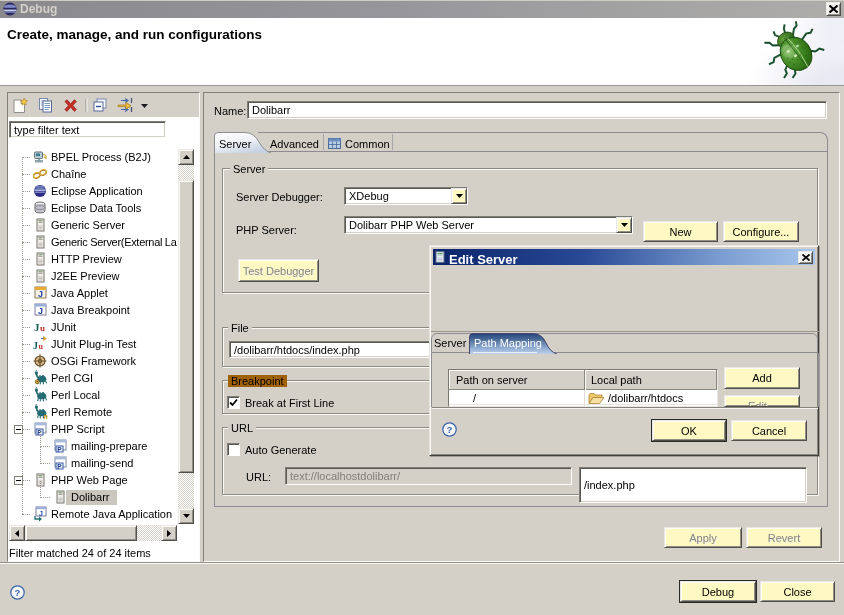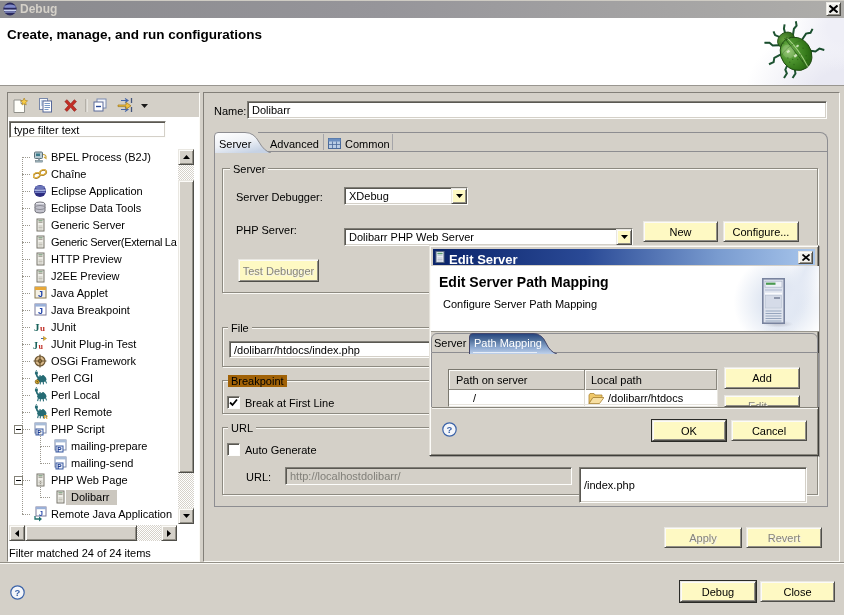--- a/index.html
+++ b/index.html
@@ -415,21 +415,21 @@
 <div class="ab" style="left:236px;top:191px">Server Debugger:</div>
 <div class="ab sunk" style="left:344px;top:187px;width:124px;height:18px">
  <div class="ab vt" style="left:4px;top:0;height:16px">XDebug</div>
  <div class="ab btn ct" style="right:0px;top:0px;width:16px;height:16px">
   <svg width="7" height="4" viewBox="0 0 7 4">
         <path d="M0,0 L7,0 L3.5,4 Z" fill="#000"></path>
       </svg>
     </div>
 </div>
 <div class="ab" style="left:236px;top:224px">PHP Server:</div>
-<div class="ab sunk" style="left:344px;top:228px;width:289px;height:18px">
+<div class="ab sunk" style="left:344px;top:216px;width:289px;height:18px">
  <div class="ab vt" style="left:4px;top:0;height:16px">Dolibarr PHP Web Server</div>
  <div class="ab btn ct" style="right:0px;top:0px;width:16px;height:16px">
   <svg width="7" height="4" viewBox="0 0 7 4">
         <path d="M0,0 L7,0 L3.5,4 Z" fill="#000"></path>
       </svg>
     </div>
 </div>
 <div class="ab btn ct" style="left:643px;top:221px;width:75px;height:21px">New</div>
 <div class="ab btn ct" style="left:723px;top:221px;width:76px;height:21px">Configure...</div>
 <div class="ab btn dis ct" style="left:238px;top:259px;width:81px;height:23px">Test Debugger</div>
@@ -449,21 +449,21 @@
   </div>
 <div class="ab" style="left:245px;top:397px">Break at First Line</div>
 
 <div class="ab etch" style="left:222px;top:427px;width:596px;height:68px"></div>
 <div class="ab" style="left:228px;top:422px;background:#d4d0c8;padding:0 3px">URL</div>
 <div class="ab cb" style="left:227px;top:443px"></div>
 <div class="ab" style="left:245px;top:444px">Auto Generate</div>
 <div class="ab" style="left:246px;top:471px">URL:</div>
 <div class="ab vt" style="left:285px;top:467px;width:287px;height:18px;background:#d4d0c8;
 border:1px solid;border-color:#807e77 #fdfdfb #fdfdfb #807e77;box-shadow:inset 1px 1px 0 #5a5852;color:#82807a">
-<span style="padding-left:4px">http://localhostdolibarr/</span>
+<span style="padding-left:4px">text://localhostdolibarr/</span>
   </div>
 <div class="ab sunk vt" style="left:579px;top:467px;width:228px;height:36px">
     <span style="padding-left:4px">/index.php</span>
   </div>
 
 <div class="ab btn dis ct" style="left:664px;top:527px;width:78px;height:21px">Apply</div>
 <div class="ab btn dis ct" style="left:746px;top:527px;width:76px;height:21px">Revert</div>
 
 <div class="ab" style="left:0px;top:562px;width:844px;height:1px;background:#928f86"></div>
 <div class="ab" style="left:0px;top:563px;width:844px;height:1px;background:#fbfaf6"></div>
@@ -484,40 +484,20 @@
   <path d="M2.5,2.5 h5 M2.5,4 h5" stroke="#8aa" stroke-width="0.8"></path>
   <rect x="2.5" y="1.8" width="5" height="1" fill="#4a9a5a"></rect>
   <path d="M2.5,7 h5 M2.5,8.5 h5 M2.5,10 h5" stroke="#aab4c4" stroke-width="0.7"></path>
  </svg>
  <div style="position:absolute;left:19px;top:6px;font-weight:bold;font-size:13px;color:#fff">Edit Server</div>
  <div class="btn ct" style="position:absolute;left:368px;top:5px;width:15px;height:13px;background:#f0efeb">
   <svg width="8" height="7" viewBox="0 0 8 7">
         <path d="M0.5,0.5 L7.5,6.5 M7.5,0.5 L0.5,6.5" stroke="#000" stroke-width="1.7"></path>
       </svg>
     </div>
- <div style="position:absolute;left:1px;top:20px;width:388px;height:65px;background:#fff;overflow:hidden">
-  <div style="position:absolute;right:-12px;top:-14px;width:100px;height:100px;border-radius:50%;
-  background:radial-gradient(closest-side,#dfe6f2 35%,rgba(255,255,255,0) 95%)"></div>
-  <div style="position:absolute;right:0px;top:0px;width:70px;height:65px;
-  background:linear-gradient(115deg,rgba(255,255,255,0) 42%,#e3e9f4 58%,rgba(255,255,255,0) 78%)"></div>
-  <div style="position:absolute;left:330px;top:54px;width:34px;height:8px;border-radius:50%;
-  background:radial-gradient(closest-side,#c9cdd8 20%,rgba(255,255,255,0) 90%)"></div>
-  <div style="position:absolute;left:8px;top:8px;font-weight:bold;font-size:14px">Edit Server Path Mapping</div>
-  <div style="position:absolute;left:12px;top:32px">Configure Server Path Mapping</div>
-  <svg style="position:absolute;left:331px;top:12px" width="23" height="46" viewBox="0 0 23 46">
-   <rect x="0.8" y="0.8" width="21.4" height="44.4" fill="#dfe4ee" stroke="#78839e" stroke-width="1.6"></rect>
-   <rect x="3" y="3.2" width="17" height="6" fill="#eef1f7" stroke="#a8b2c6" stroke-width="0.7"></rect>
-   <rect x="4" y="4.6" width="9.5" height="2.2" fill="#4a9a50"></rect>
-   <rect x="3" y="11" width="17" height="2" fill="#c6cedf"></rect>
-   <path d="M3,15.5 h17" stroke="#fafbfd" stroke-width="1.6"></path>
-   <rect x="3.5" y="17.5" width="16" height="12.5" fill="#d5dbe8" stroke="#b2bccd" stroke-width="0.5"></rect>
-   <rect x="12" y="19" width="6" height="2" fill="#8d96ab"></rect>
-   <path d="M3.5,33 h16 M3.5,35.5 h16 M3.5,38 h16 M3.5,40.5 h16 M3.5,43 h16" stroke="#96a5bd" stroke-width="1.1"></path>
-  </svg>
- </div>
  <div style="position:absolute;left:1px;top:85px;width:388px;height:1px;background:#9a978e"></div>
 
  <div style="position:absolute;left:1px;top:87px;width:387px;height:20px;border:1px solid #8d8d91;
  border-bottom:1px solid #8d8d91;border-radius:6px 6px 0 0"></div>
  <div style="position:absolute;left:4px;top:91px">Server</div>
  <svg style="position:absolute;left:39px;top:86px" width="88" height="22" viewBox="0 0 88 22">
   <defs>
         <linearGradient id="dtab" x1="0" y1="0" x2="0" y2="1">
    <stop offset="0" stop-color="#24427c"></stop>
           <stop offset="0.35" stop-color="#54749f"></stop>

